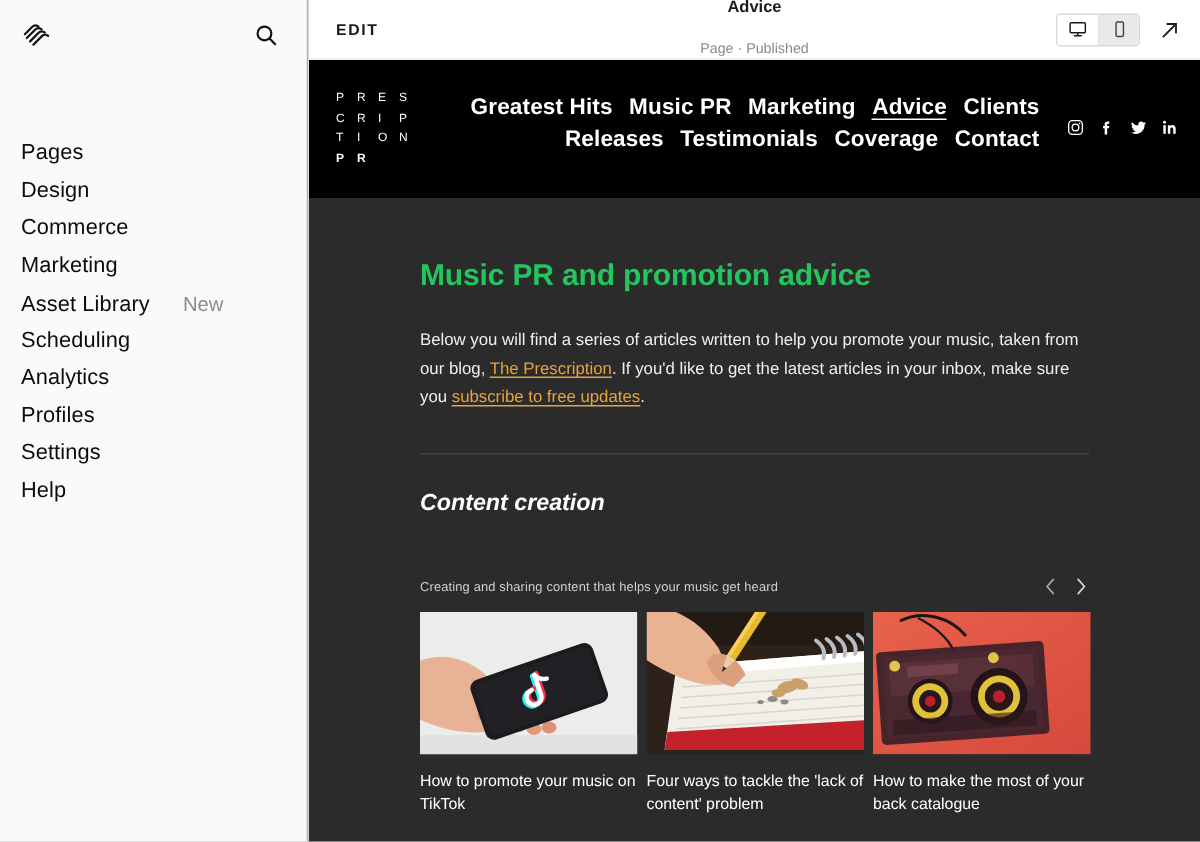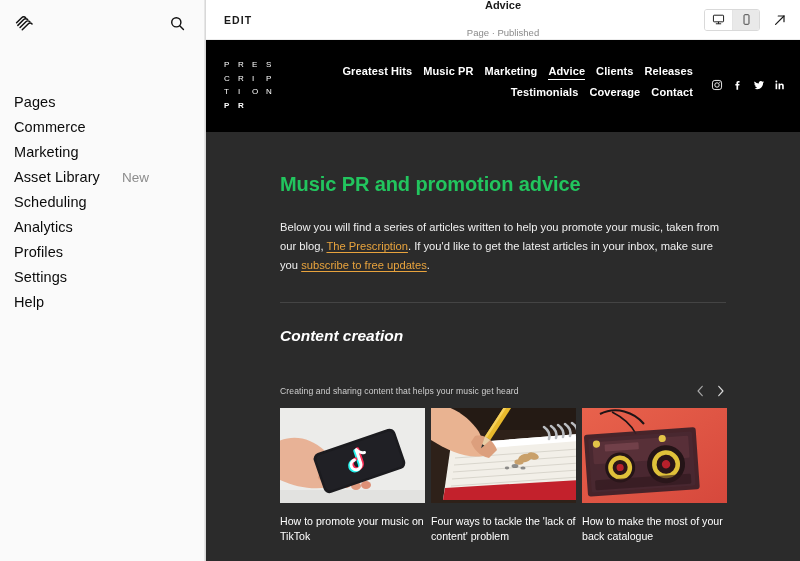--- a/index.html
+++ b/index.html
@@ -95,21 +95,21 @@
   }
   .brand-row span { width: 14px; display: inline-block; text-align: left; }
   .brand-row.bold span { font-weight: 700; }
 
   .site-nav {
     flex: 1 1 auto; padding-top: 10px; padding-right: 4px;
     display: flex; flex-wrap: wrap; justify-content: flex-end;
     align-content: flex-start; max-width: 400px; margin-left: 18px;
   }
   .nav-item {
-    font-size: 11px; color: #fff; font-weight: 700; letter-spacing: .1px;
+    font-size: 15px; color: #fff; font-weight: 700; letter-spacing: .1px;
     margin: 0 0 7px 11px; line-height: 11px; cursor: pointer; white-space: nowrap;
   }
   .nav-item.active { border-bottom: 1px solid #fff; padding-bottom: 2px; }
   .socials {
     display: flex; align-items: flex-start; gap: 9px; padding-top: 23px; margin-left: 14px;
   }
   .soc { width: 12px; height: 12px; display: block; cursor: pointer; }
 
   
   .page-body {
@@ -164,20 +164,23 @@
         <svg viewBox="0 0 20 20" width="17" height="17" fill="none" stroke="#111" stroke-width="1.7">
           <circle cx="8.6" cy="8.6" r="5.4"></circle>
           <line x1="12.6" y1="12.6" x2="17" y2="17" stroke-linecap="round"></line>
         </svg>
       </span>
     </div>
 
     <div class="sb-nav">
       <div class="sb-item">
         <span class="sb-label">Pages</span>
+      </div>
+      <div class="sb-item">
+        <span class="sb-label">Design</span>
       </div>
       <div class="sb-item">
         <span class="sb-label">Commerce</span>
       </div>
       <div class="sb-item">
         <span class="sb-label">Marketing</span>
       </div>
       <div class="sb-item">
         <span class="sb-label">Asset Library</span>
         <span class="sb-badge">New</span>

